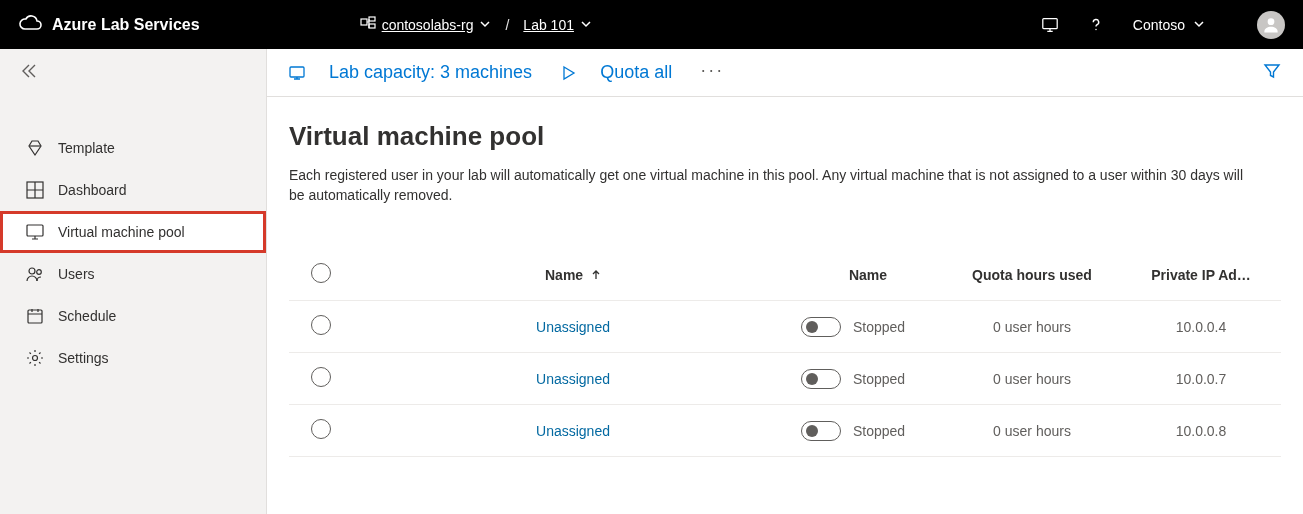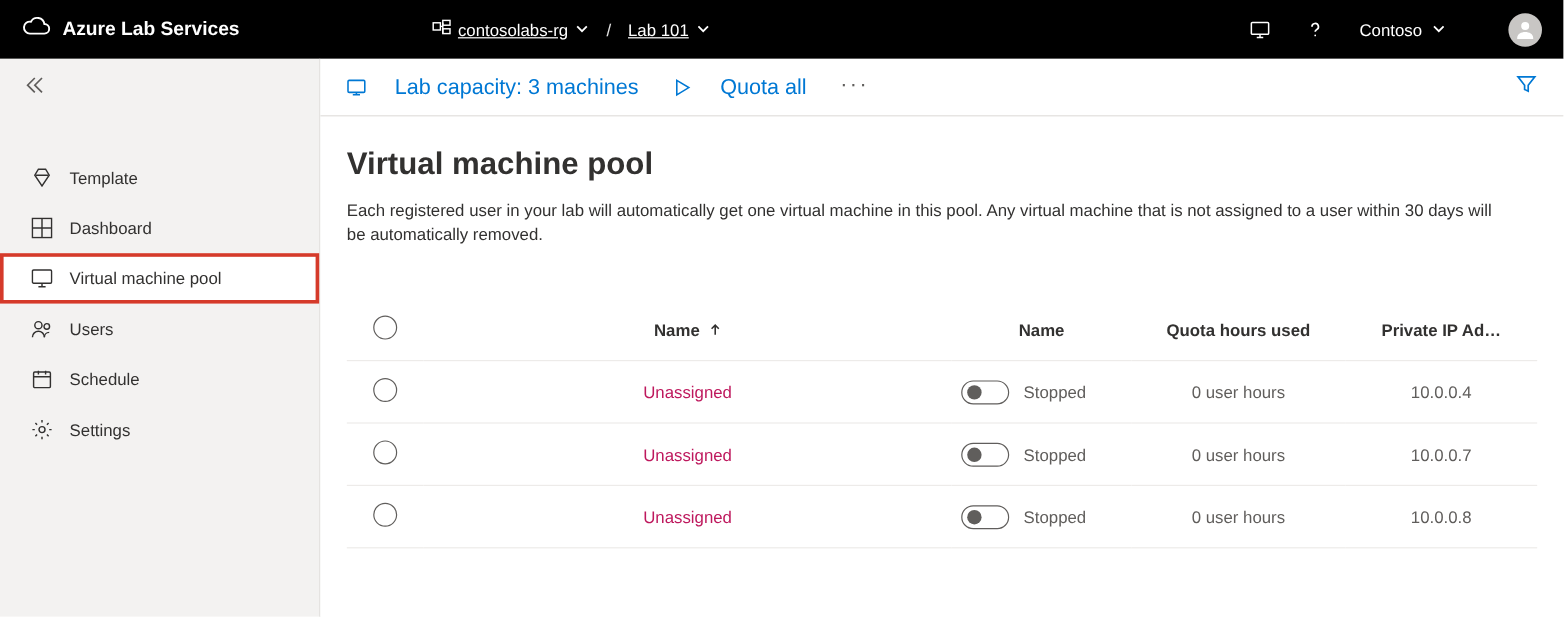--- a/index.html
+++ b/index.html
@@ -48,21 +48,21 @@
   .page-content { padding:24px 22px 0 22px; }
   .page-title { font-size:26px; font-weight:600; margin-bottom:14px; }
   .page-desc { font-size:14px; color:#323130; line-height:1.4; max-width:960px; }
 
   
   .table-wrap { margin-top:44px; padding:0 22px; }
   table { width:100%; border-collapse:collapse; table-layout:fixed; }
   th, td { text-align:center; font-size:14px; padding:14px 8px; border-bottom:1px solid #edebe9; }
   th { font-weight:600; color:#323130; }
   td { color:#605e5c; }
-  td.name-cell { color:#be185d; }
+  td.name-cell { color:#0369a1; }
   col.sel { width:64px; }
   col.name { width:440px; }
   col.state { width:150px; }
   col.quota { width:178px; }
   col.ip { width:auto; }
   .radio { width:20px; height:20px; border:1.5px solid #605e5c; border-radius:50%; display:inline-block; cursor:pointer; }
   .sort-arrow svg { width:10px; height:10px; margin-left:4px; }
   .state-cell { display:flex; align-items:center; gap:12px; }
   .toggle { width:40px; height:20px; border:1px solid #605e5c; border-radius:10px; position:relative; cursor:pointer; }
   .toggle .knob { width:12px; height:12px; border-radius:50%; background:#605e5c; position:absolute; top:3px; left:4px; }

